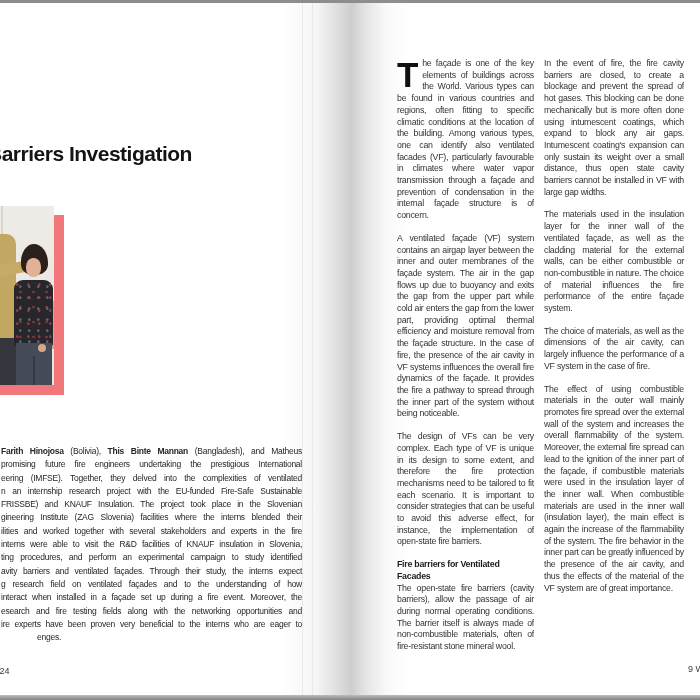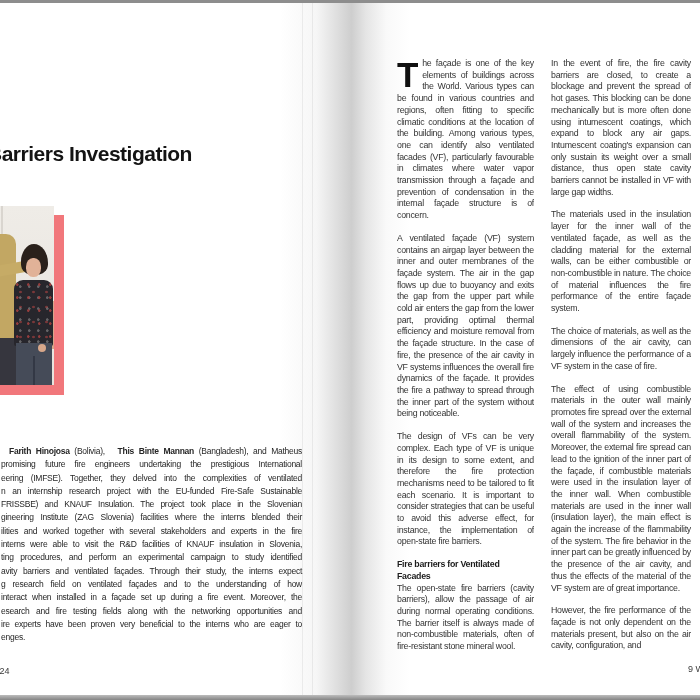--- a/index.html
+++ b/index.html
@@ -35,30 +35,30 @@
   .p2-jeans{left:46px;top:137px;width:36px;height:42px;background:#454b58;}
   .p2-seam{left:63px;top:150px;width:2px;height:29px;background:#333845;}
   .p2-hand{left:68px;top:138px;width:8px;height:8px;background:#d7a78a;border-radius:50%;}
   .p2-hair{left:51px;top:38px;width:27px;height:31px;background:#2a211b;
     border-radius:55% 60% 50% 50%/65% 70% 40% 40%;}
   .p2-face{left:56px;top:52px;width:15px;height:19px;background:#e1b298;border-radius:46%;}
 
   .left-body{position:absolute;left:1px;top:442px;width:301px;}
   .body-line{white-space:nowrap;font-size:8.5px;line-height:13.3px;letter-spacing:-0.25px;
     color:#262626;text-align:justify;text-align-last:justify;}
-  .body-line:last-child{text-align-last:left;}
-  .body-line .b{font-weight:700;margin-left:8px;}
+  .body-line:last-child{text-align-last:left;margin-left:36px;}
+  .body-line .b{font-weight:700;}
 
   .footer-left{position:absolute;left:-3px;top:663px;font-size:9px;color:#3a3a3a;white-space:nowrap;}
   .footer-right{position:absolute;left:338px;top:661px;font-size:9px;color:#3a3a3a;white-space:nowrap;}
 
   
   .col{position:absolute;top:55px;height:600px;overflow:hidden;}
   .col1{left:47px;width:137px;}
-  .col2{left:201px;width:140px;}
+  .col2{left:194px;width:140px;}
   .para{margin:0 0 11px 0;font-size:8.8px;line-height:11.7px;letter-spacing:-0.25px;
     text-align:justify;color:var(--body-text,#333);}
   .subhead{margin:0;font-size:8.8px;line-height:11.7px;letter-spacing:-0.25px;
     font-weight:700;color:#1c1c1c;}
   .dropcap{float:left;font-size:35px;line-height:29px;font-weight:700;color:#101010;
     padding:2px 4px 0 0;}
 
   
   .spine{position:absolute;left:280px;top:0;width:130px;height:100%;pointer-events:none;
     background:linear-gradient(90deg,
@@ -127,21 +127,20 @@
         <p class="para">The design of VFs can be very complex. Each type of VF is unique in its design to some extent, and therefore the fire protection mechanisms need to be tailored to fit each scenario. It is important to consider strategies that can be useful to avoid this adverse effect, for instance, the implementation of open-state fire barriers.</p>
         <h2 class="subhead">Fire barriers for Ventilated Facades</h2>
         <p class="para">The open-state fire barriers (cavity barriers), allow the passage of air during normal operating conditions. The barrier itself is always made of non-combustible materials, often of fire-resistant stone mineral wool.</p>
       </div>
 
       <div class="col col2">
         <p class="para">In the event of fire, the fire cavity barriers are closed, to create a blockage and prevent the spread of hot gases. This blocking can be done mechanically but is more often done using intumescent coatings, which expand to block any air gaps. Intumescent coating's expansion can only sustain its weight over a small distance, thus open state cavity barriers cannot be installed in VF with large gap widths.</p>
         <p class="para">The materials used in the insulation layer for the inner wall of the ventilated façade, as well as the cladding material for the external walls, can be either combustible or non-combustible in nature. The choice of material influences the fire performance of the entire façade system.</p>
         <p class="para">The choice of materials, as well as the dimensions of the air cavity, can largely influence the performance of a VF system in the case of fire.</p>
         <p class="para">The effect of using combustible materials in the outer wall mainly promotes fire spread over the external wall of the system and increases the overall flammability of the system. Moreover, the external fire spread can lead to the ignition of the inner part of the façade, if combustible materials were used in the insulation layer of the inner wall. When combustible materials are used in the inner wall (insulation layer), the main effect is again the increase of the flammability of the system. The fire behavior in the inner part can be greatly influenced by the presence of the air cavity, and thus the effects of the material of the VF system are of great importance.</p>
-        <p class="para">However, the fire performance of the façade is not only dependent on the materials present, but also on the air cavity, configuration, and</p>
       </div>
 
       <div class="footer-right">9 W</div>
     </section>
 
     <div class="spine"></div>
     <div class="streak s1"></div>
     <div class="streak s2"></div>
   </div>
 

